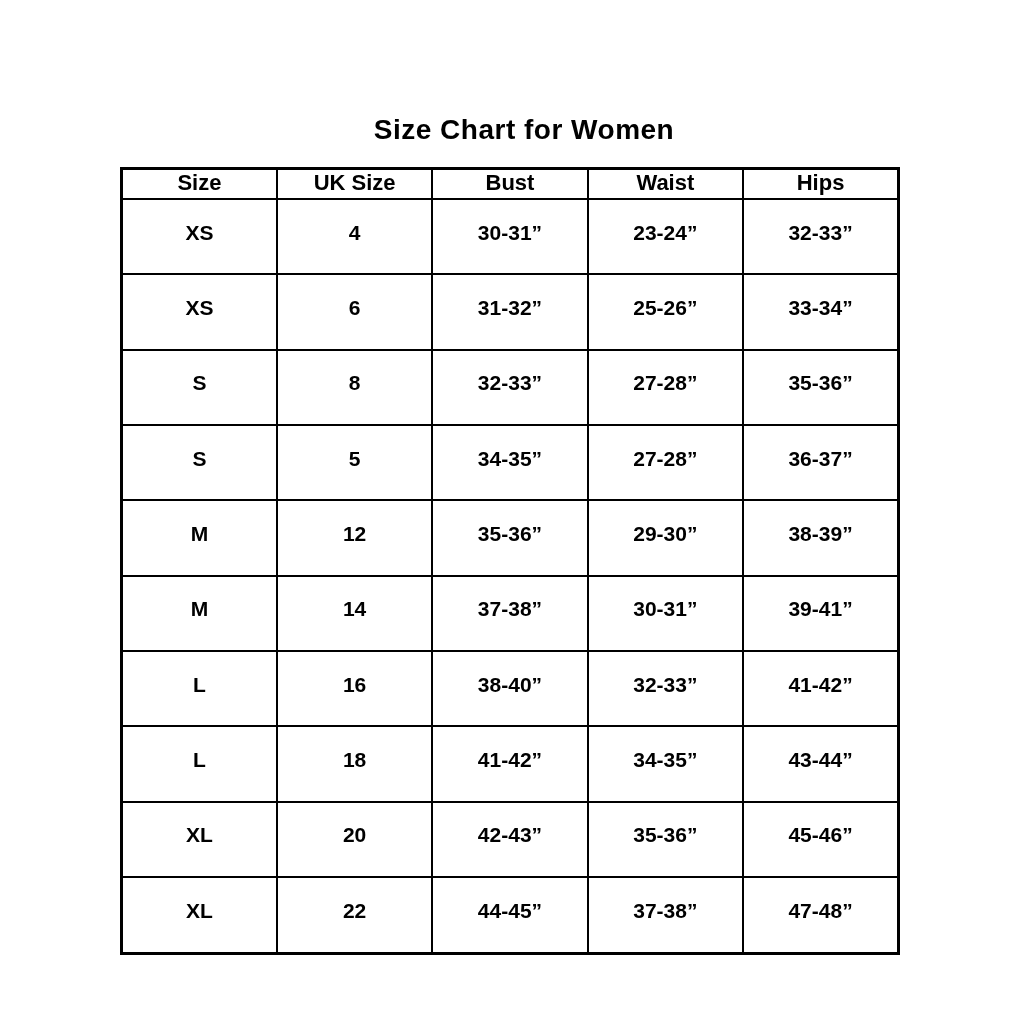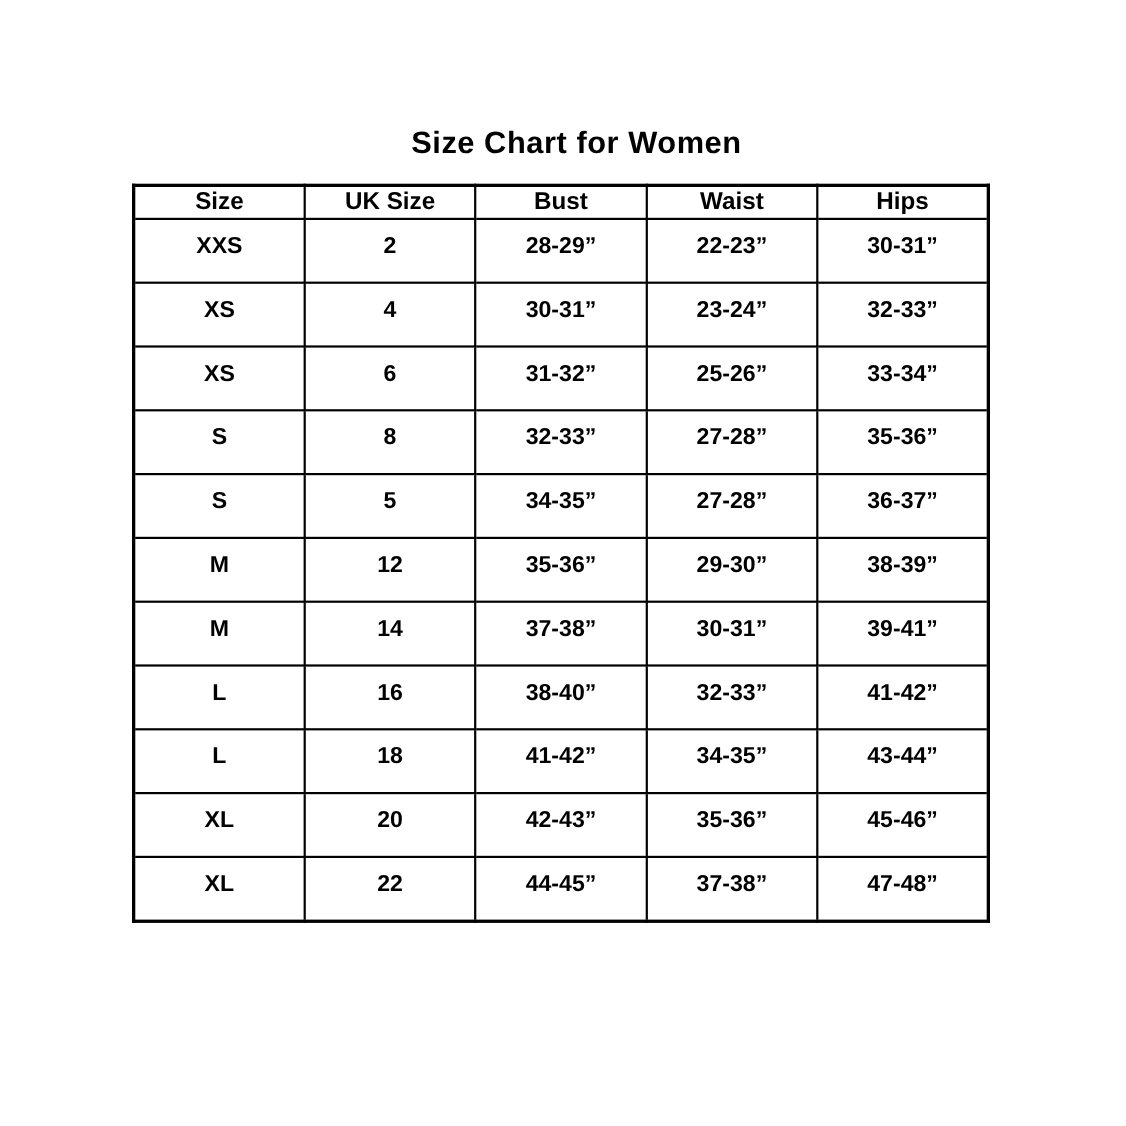--- a/index.html
+++ b/index.html
@@ -24,21 +24,21 @@
     font-size: 28px;
     font-weight: bold;
     color: #000000;
     letter-spacing: 0.5px;
   }
   table.size-chart {
     position: absolute;
     left: 120px;
     top: 167px;
     width: 780px;
-    height: 672px;
+    height: 788px;
     border-collapse: collapse;
     table-layout: fixed;
     background: #ffffff;
     border: 3px solid #000000;
   }
   table.size-chart th,
   table.size-chart td {
     border: 2px solid #000000;
     text-align: center;
     vertical-align: middle;
@@ -63,27 +63,20 @@
   <thead>
     <tr>
       <th>Size</th>
       <th>UK Size</th>
       <th>Bust</th>
       <th>Waist</th>
       <th>Hips</th>
     </tr>
   </thead>
   <tbody>
-      <tr>
-        <td>XXS</td>
-        <td>2</td>
-        <td>28-29”</td>
-        <td>22-23”</td>
-        <td>30-31”</td>
-      </tr>
       <tr>
         <td>XS</td>
         <td>4</td>
         <td>30-31”</td>
         <td>23-24”</td>
         <td>32-33”</td>
       </tr>
       <tr>
         <td>XS</td>
         <td>6</td>

